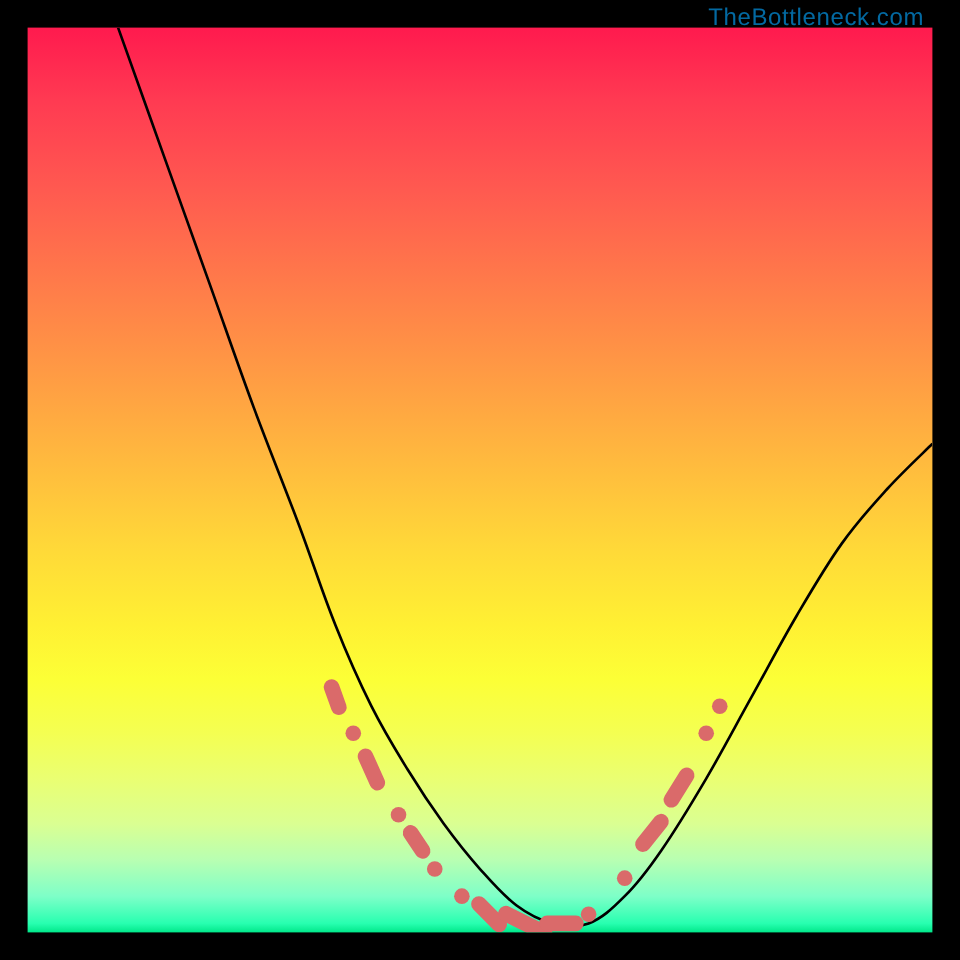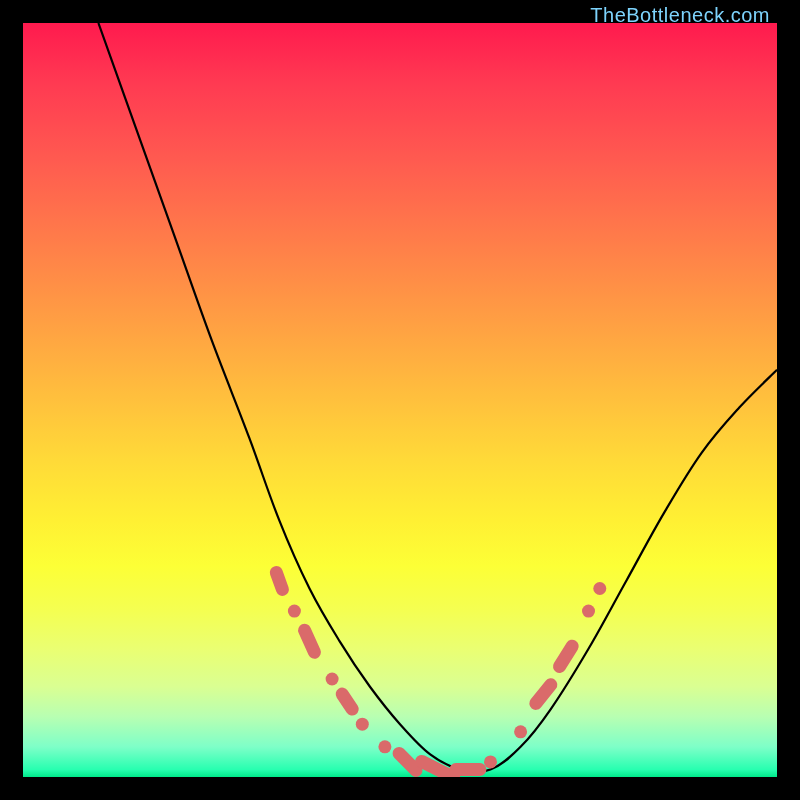--- a/index.html
+++ b/index.html
@@ -41,21 +41,21 @@
       #7effc8 96%,
       #28ffb0 99%,
       #00e88a 100%
     );
     overflow: hidden;
   }
   .watermark {
     position: absolute;
     top: 4px;
     right: 30px;
-    color: #7dd3fc;
+    color: #0369a1;
     font-size: 20px;
     letter-spacing: 0.5px;
     z-index: 5;
     text-align: center;
   }
   svg.curve {
     position: absolute;
     inset: 0;
     width: 754px;
     height: 754px;

